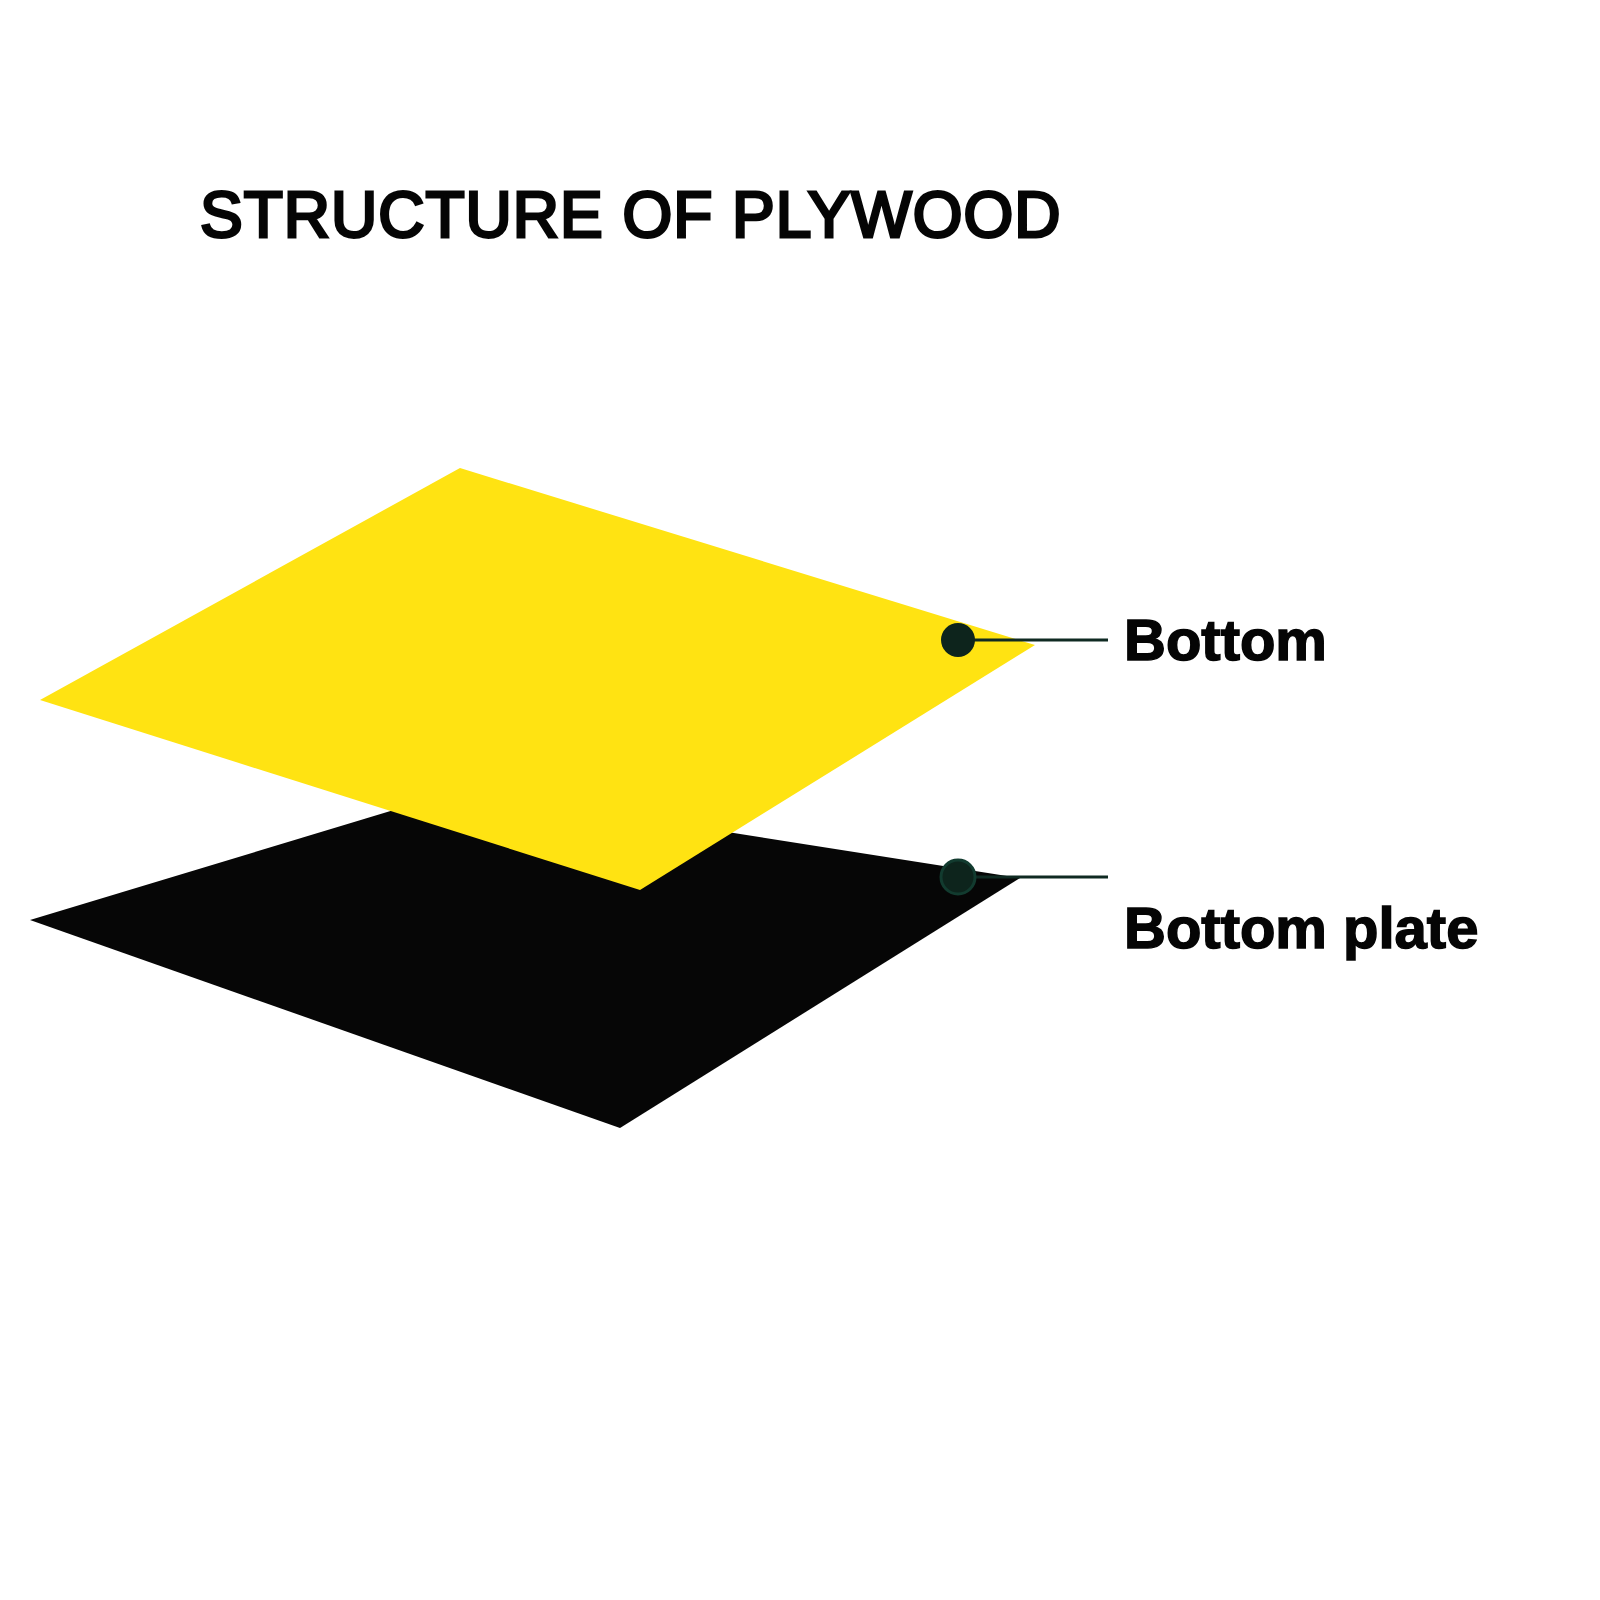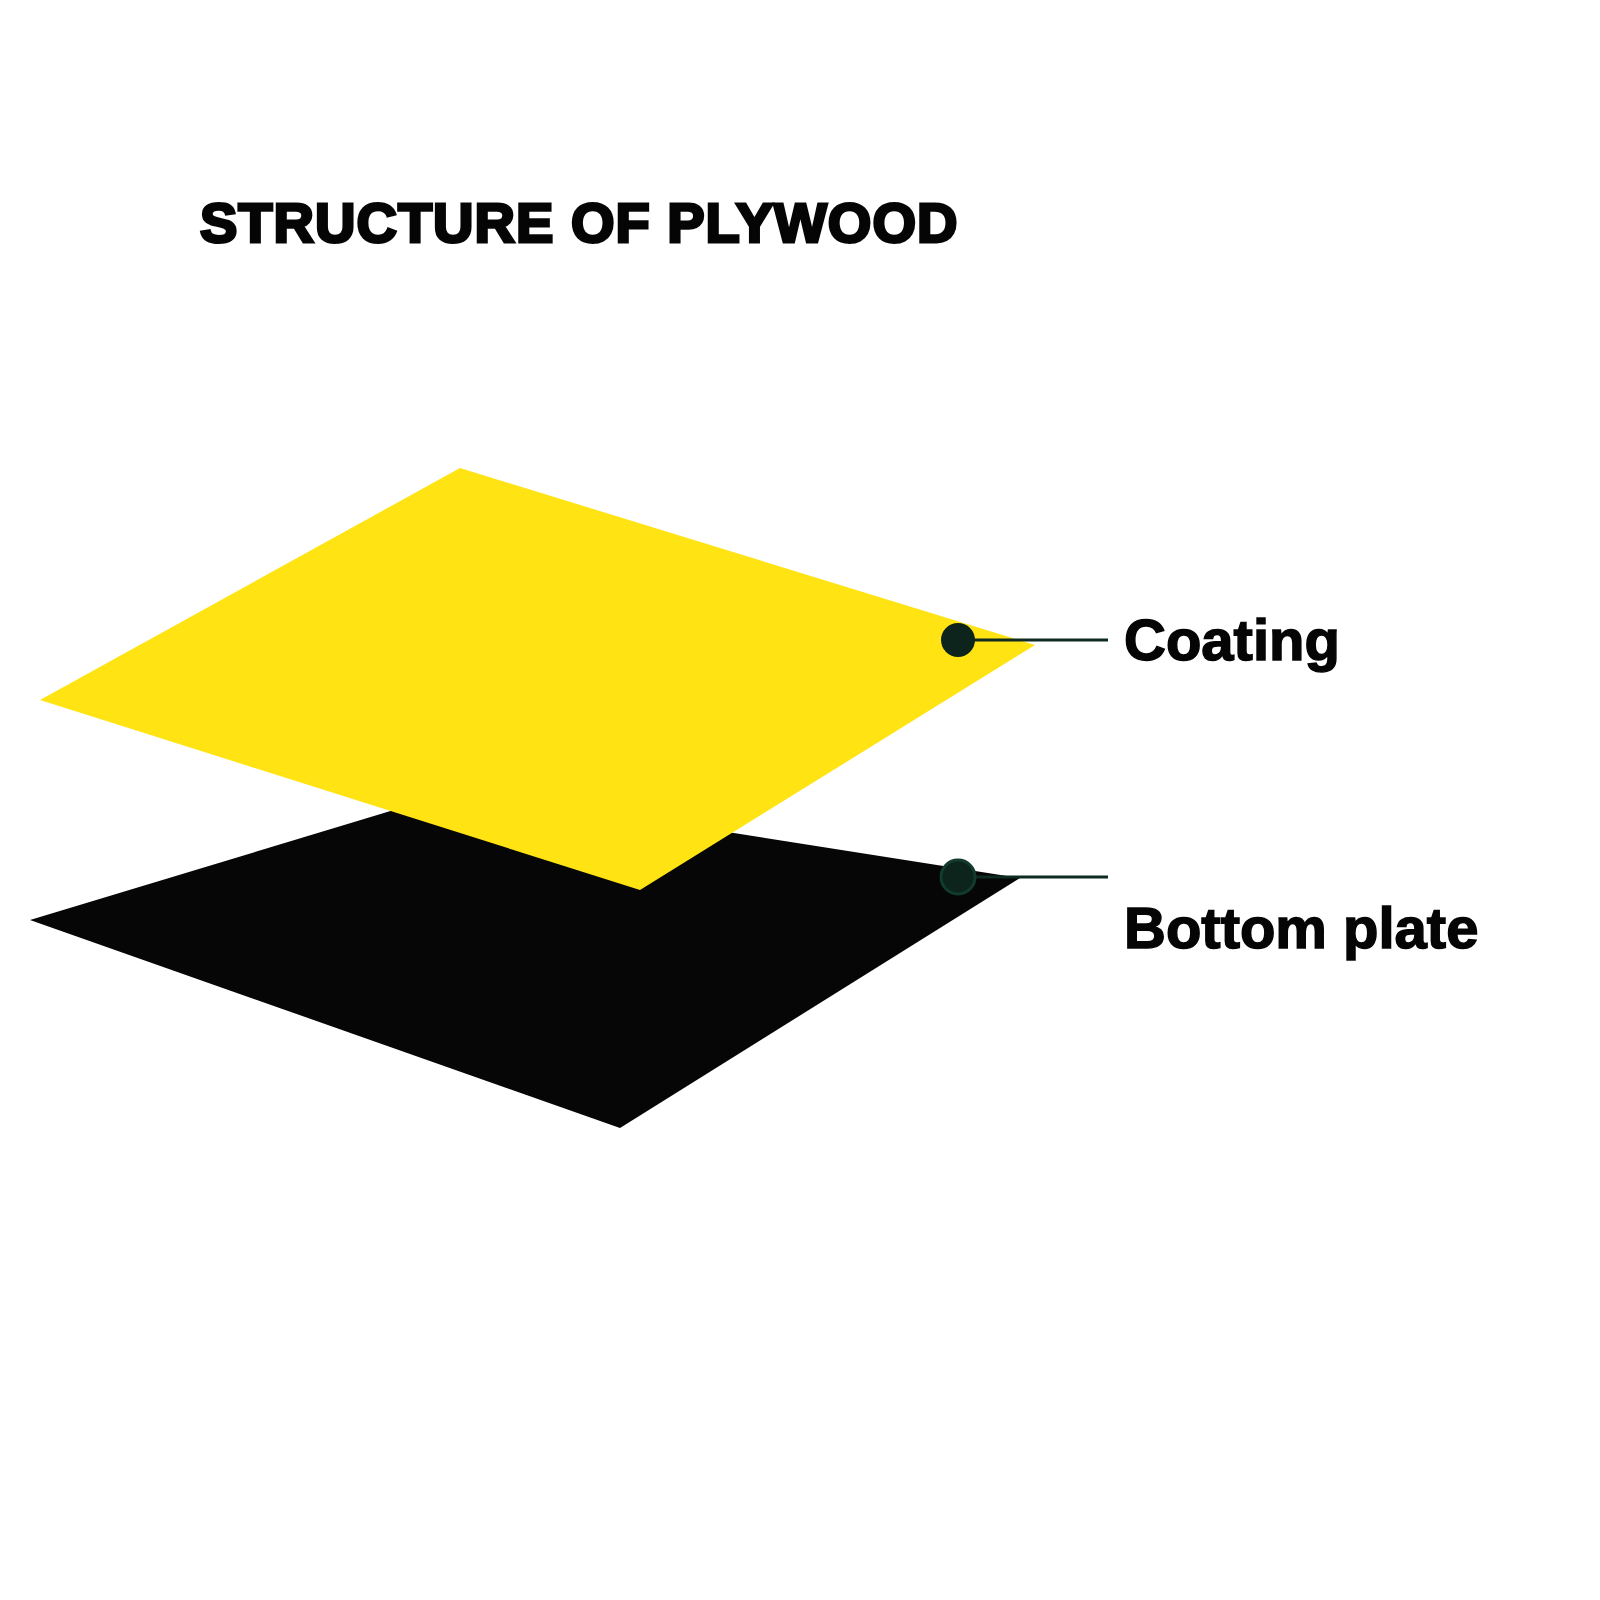--- a/index.html
+++ b/index.html
@@ -11,27 +11,26 @@
     width: 1600px;
     height: 1600px;
     position: relative;
     font-family: "Liberation Sans", sans-serif;
     overflow: hidden;
   }
   .page-title {
     position: absolute;
     left: 200px;
     top: 178px;
-    font-size: 56px;
-    font-weight: 700;
+    font-size: 64px;
+    font-weight: 400;
     letter-spacing: 1px;
     color: #050505;
     -webkit-text-stroke: 3px #050505;
     white-space: nowrap;
-    margin-top: 12px;
   }
   .diagram-svg {
     position: absolute;
     left: 0;
     top: 0;
     width: 1600px;
     height: 1600px;
   }
   .callout-label {
     position: absolute;
@@ -60,15 +59,15 @@
 
   <polygon points="40,700 460,468 1035,645 640,890" fill="#FFE312"></polygon>
 
   <line x1="958" y1="640" x2="1108" y2="640" stroke-width="3" stroke="#0f2a22"></line>
   <circle cx="958" cy="640" r="17" fill="#0d241c"></circle>
 
   <line x1="958" y1="877" x2="1108" y2="877" stroke-width="3" stroke="#0f2a22"></line>
   <circle cx="958" cy="877" r="17" stroke="#123b2f" stroke-width="3" fill="#0d241c"></circle>
 </svg>
 
-<div class="callout-label coating">Coating</div>
+<div class="callout-label coating">Bottom</div>
 
 <div class="callout-label bottom-plate">Bottom plate</div>
 
 </body></html>

